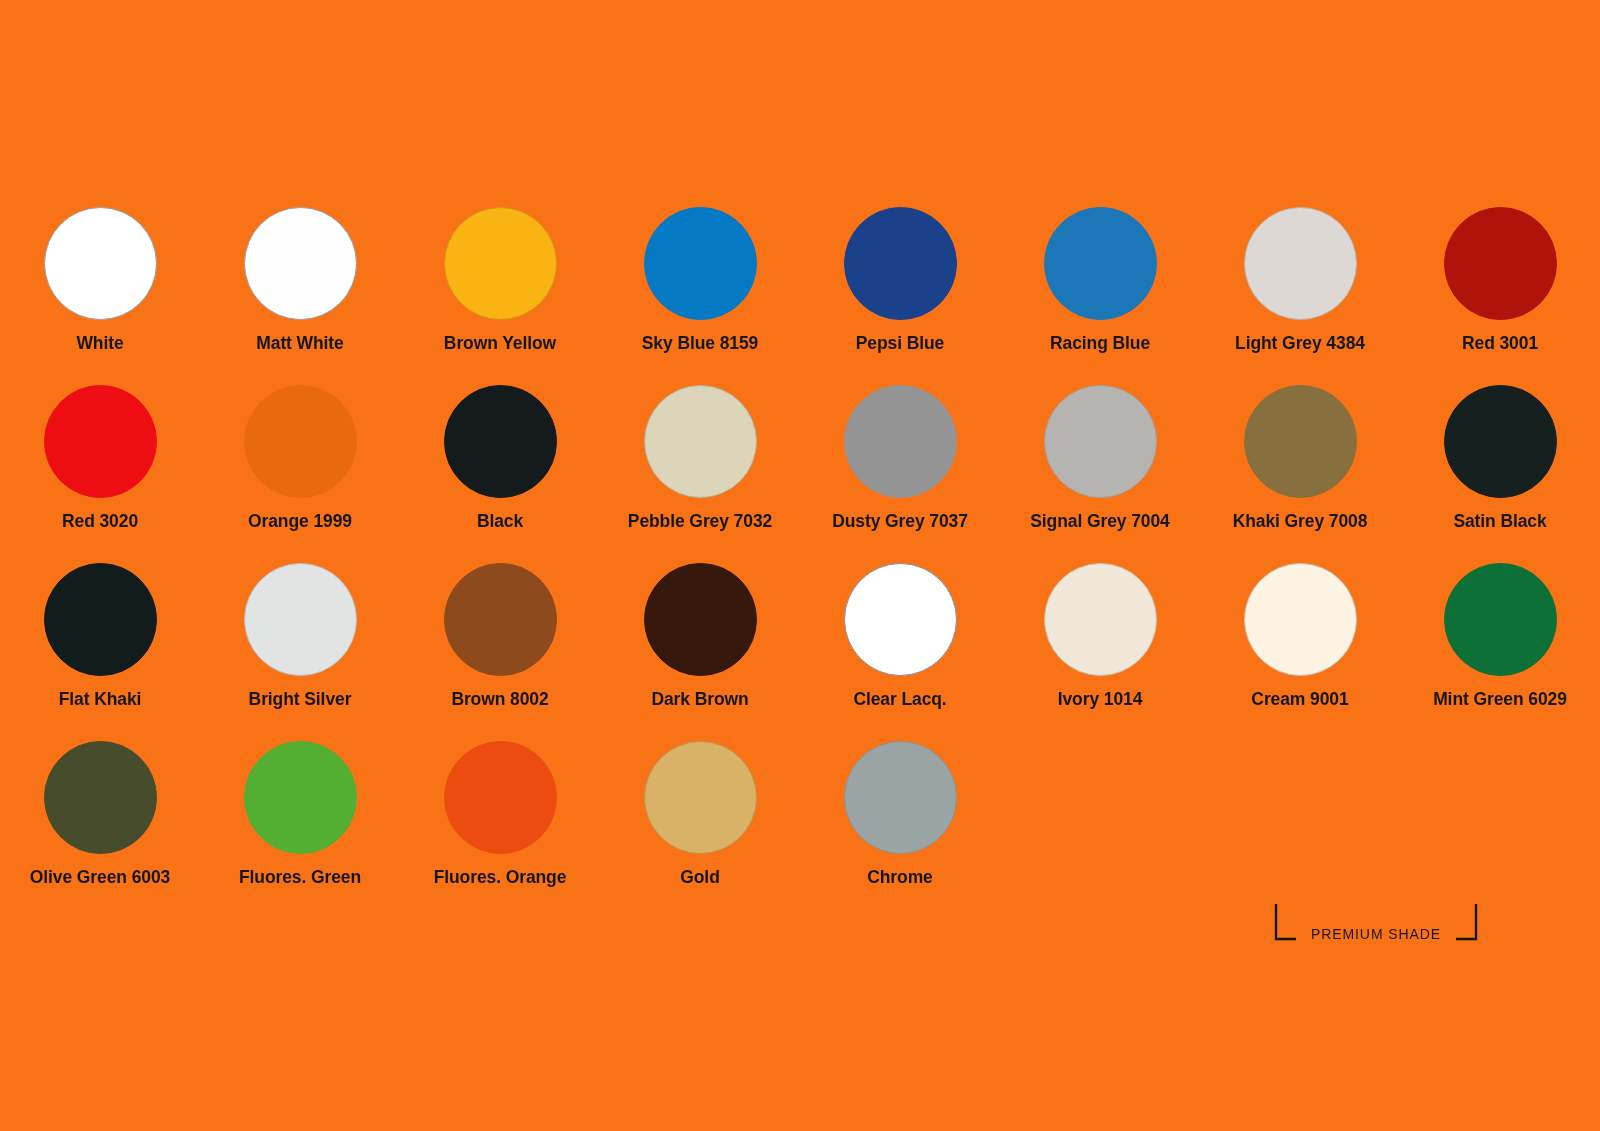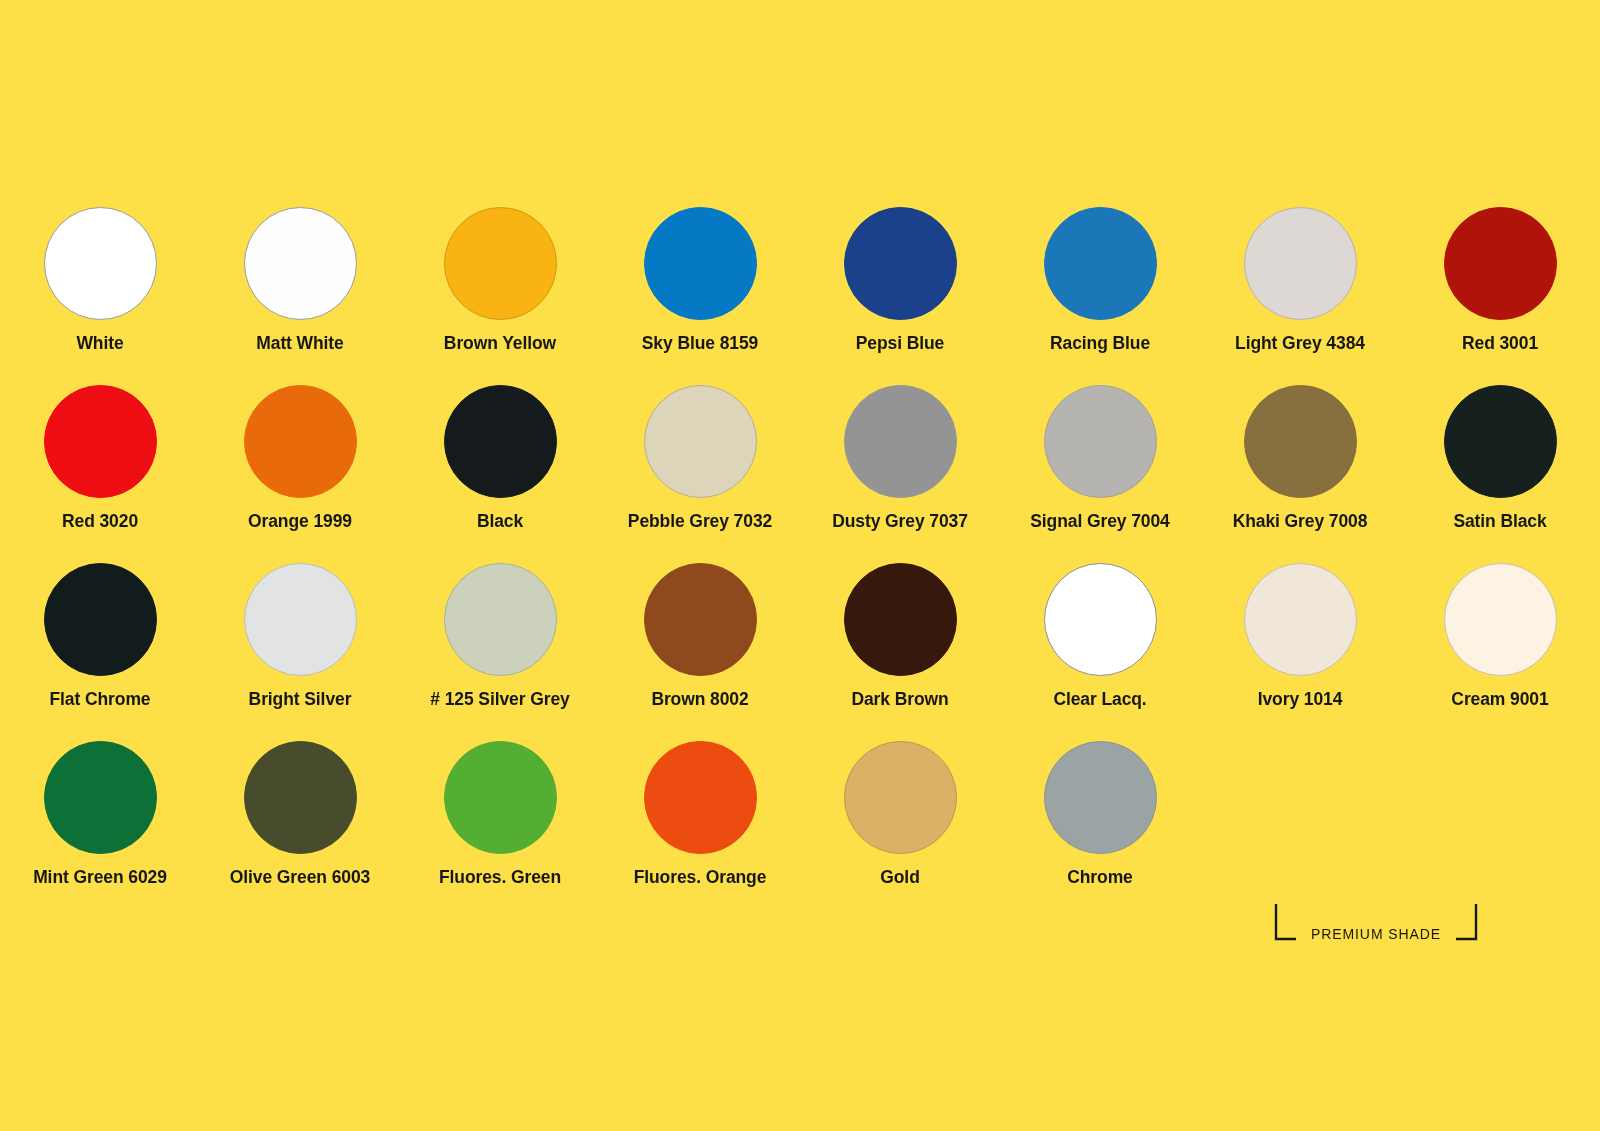--- a/index.html
+++ b/index.html
@@ -11,21 +11,21 @@
     width: 1600px;
     height: 1131px;
     font-family: "Liberation Sans", sans-serif;
     overflow: hidden;
   }
 
   #chart {
     position: relative;
     width: 1600px;
     height: 1131px;
-    background: #fde047;
+    background: #f97316;
   }
 
   .swatch-grid {
     position: absolute;
     left: 0;
     top: 207px;
     width: 1600px;
     display: grid;
     grid-template-columns: repeat(8, 200px);
     grid-auto-rows: 178px;
@@ -155,29 +155,25 @@
       <div class="swatch-cell">
         <div class="swatch-disc" style="background: rgb(135, 112, 61); border: 1px solid rgb(135, 112, 61);"></div>
         <div class="swatch-label">Khaki Grey 7008</div>
       </div>
       <div class="swatch-cell">
         <div class="swatch-disc" style="background: rgb(22, 32, 31); border: 1px solid rgb(22, 32, 31);"></div>
         <div class="swatch-label">Satin Black</div>
       </div>
       <div class="swatch-cell">
         <div class="swatch-disc" style="background: rgb(19, 28, 29); border: 1px solid rgb(19, 28, 29);"></div>
-        <div class="swatch-label">Flat Chrome</div>
+        <div class="swatch-label">Flat Khaki</div>
       </div>
       <div class="swatch-cell">
         <div class="swatch-disc" style="background: rgb(226, 227, 227); border: 1px solid rgb(188, 189, 189);"></div>
         <div class="swatch-label">Bright Silver</div>
-      </div>
-      <div class="swatch-cell">
-        <div class="swatch-disc" style="background: rgb(204, 209, 187); border: 1px solid rgb(170, 176, 154);"></div>
-        <div class="swatch-label"># 125 Silver Grey</div>
       </div>
       <div class="swatch-cell">
         <div class="swatch-disc" style="background: rgb(142, 74, 28); border: 1px solid rgb(142, 74, 28);"></div>
         <div class="swatch-label">Brown 8002</div>
       </div>
       <div class="swatch-cell">
         <div class="swatch-disc" style="background: rgb(54, 25, 12); border: 1px solid rgb(54, 25, 12);"></div>
         <div class="swatch-label">Dark Brown</div>
       </div>
       <div class="swatch-cell">

